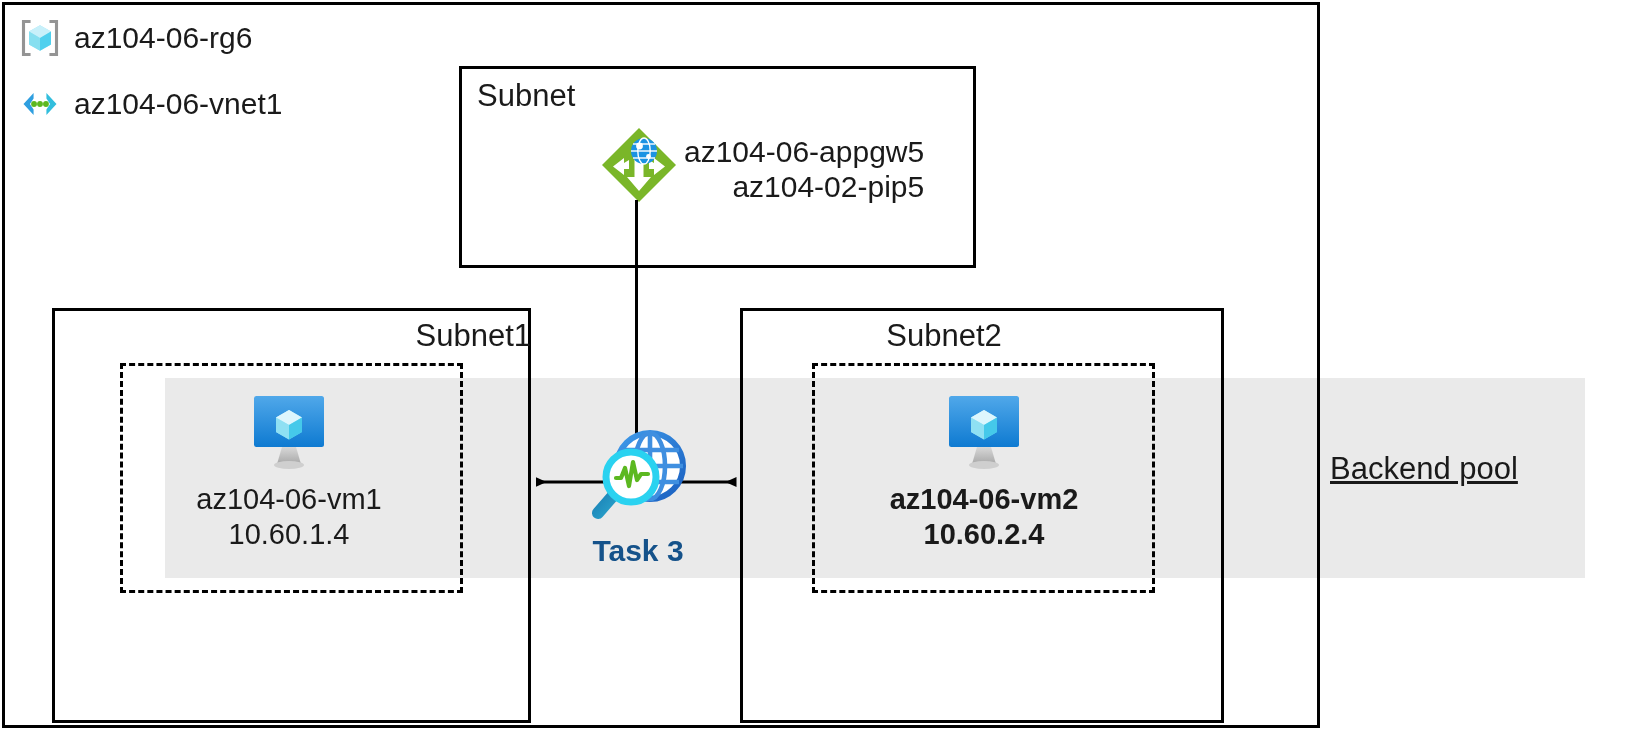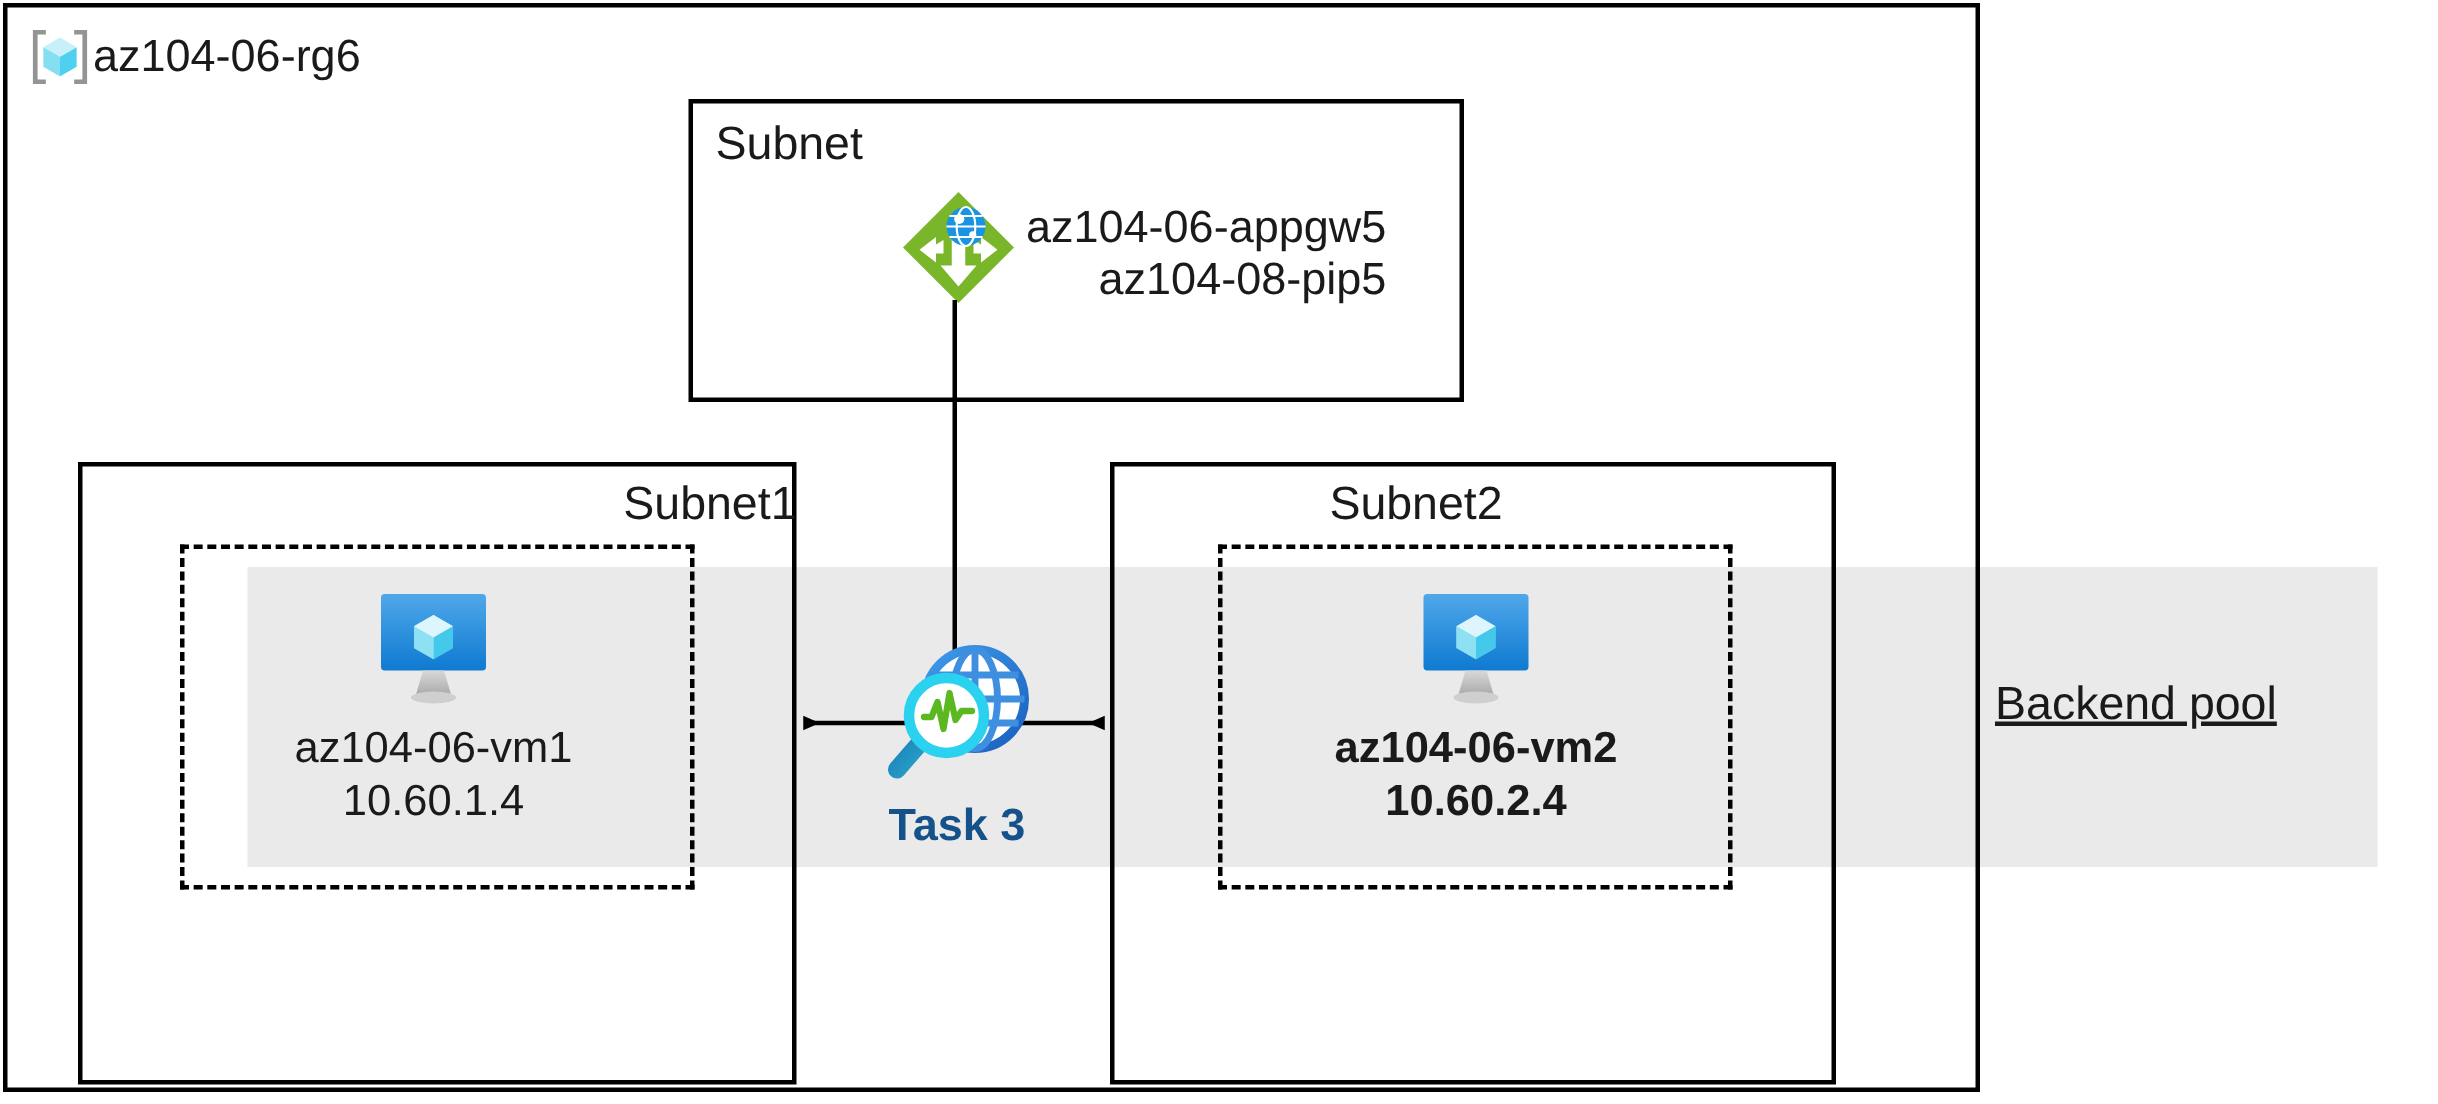--- a/index.html
+++ b/index.html
@@ -47,20 +47,21 @@
     line-height: 38px;
     color: #1a1a1a;
     white-space: nowrap;
     text-decoration: underline;
   }
 
   
   .legend-row {
     display: flex;
     align-items: center;
+    gap: 12px;
   }
   #legend-rg  { left: 18px; top: 16px; }
   #legend-vnet{ left: 18px; top: 82px; }
   .legend-text {
     font-size: 30px;
     line-height: 34px;
     color: #1a1a1a;
     white-space: nowrap;
   }
   .legend-icon { width: 44px; height: 44px; display:block; }
@@ -168,20 +169,32 @@
         </g>
         <polygon points="24,10 36,17 36,31 24,38 12,31 12,17" fill="#9ee5f5"></polygon>
         <polygon points="24,10 36,17 24,24 12,17" fill="#c8f0fa"></polygon>
         <polygon points="24,24 36,17 36,31 24,38" fill="#4fd0ee"></polygon>
         <polygon points="24,24 12,17 12,31 24,38" fill="#86dff0"></polygon>
       </svg>
     </span>
     <span class="legend-text">az104-06-rg6</span>
   </div>
 
+  <div class="abs legend-row" id="legend-vnet">
+    <span class="legend-icon-wrap">
+      <svg class="legend-icon" viewBox="0 0 48 48" xmlns="http://www.w3.org/2000/svg">
+        <path d="M17 12 L6 24 L17 36 L17 30 L13 24 L17 18 Z" fill="#2f9fe0"></path>
+        <path d="M31 12 L42 24 L31 36 L31 30 L35 24 L31 18 Z" fill="#32bedd"></path>
+        <circle cx="17.5" cy="24" r="3.2" fill="#5cb820"></circle>
+        <circle cx="24" cy="24" r="3.2" fill="#5cb820"></circle>
+        <circle cx="30.5" cy="24" r="3.2" fill="#5cb820"></circle>
+      </svg>
+    </span>
+    <span class="legend-text">az104-06-vnet1</span>
+  </div>
 
   <div class="abs solid-box" id="subnet-gw-box"></div>
   <div class="abs box-title" id="subnet-gw-title">Subnet</div>
 
   <span class="abs" id="appgw-icon">
     <svg width="78" height="78" viewBox="0 0 78 78" xmlns="http://www.w3.org/2000/svg">
       <polygon points="39,2 76,39 39,76 2,39" fill="#7ab629"></polygon>
       <g fill="#ffffff">
 
         <path d="M34.5 30 h9 v21 h7.5 L39 65 L27 51 h7.5 Z"></path>
@@ -197,21 +210,21 @@
         <line x1="33" y1="18" x2="55" y2="18"></line>
         <line x1="33" y1="32" x2="55" y2="32"></line>
       </g>
       <circle cx="39.5" cy="20" r="3.4" fill="#ffffff"></circle>
       <circle cx="48.5" cy="30.5" r="2.4" fill="#ffffff"></circle>
     </svg>
   </span>
 
   <div class="abs" id="appgw-labels">
     <div>az104-06-appgw5</div>
-    <div>az104-08-pip5</div>
+    <div>az104-02-pip5</div>
   </div>
 
   <div class="abs" id="gw-vertical-line"></div>
 
   <div class="abs solid-box" id="subnet1-box"></div>
   <div class="abs box-title" id="subnet1-title">Subnet1</div>
   <div class="abs dashed-box" id="subnet1-dashed"></div>
 
   <div class="abs vm-node" id="vm1-node">
     <span>

